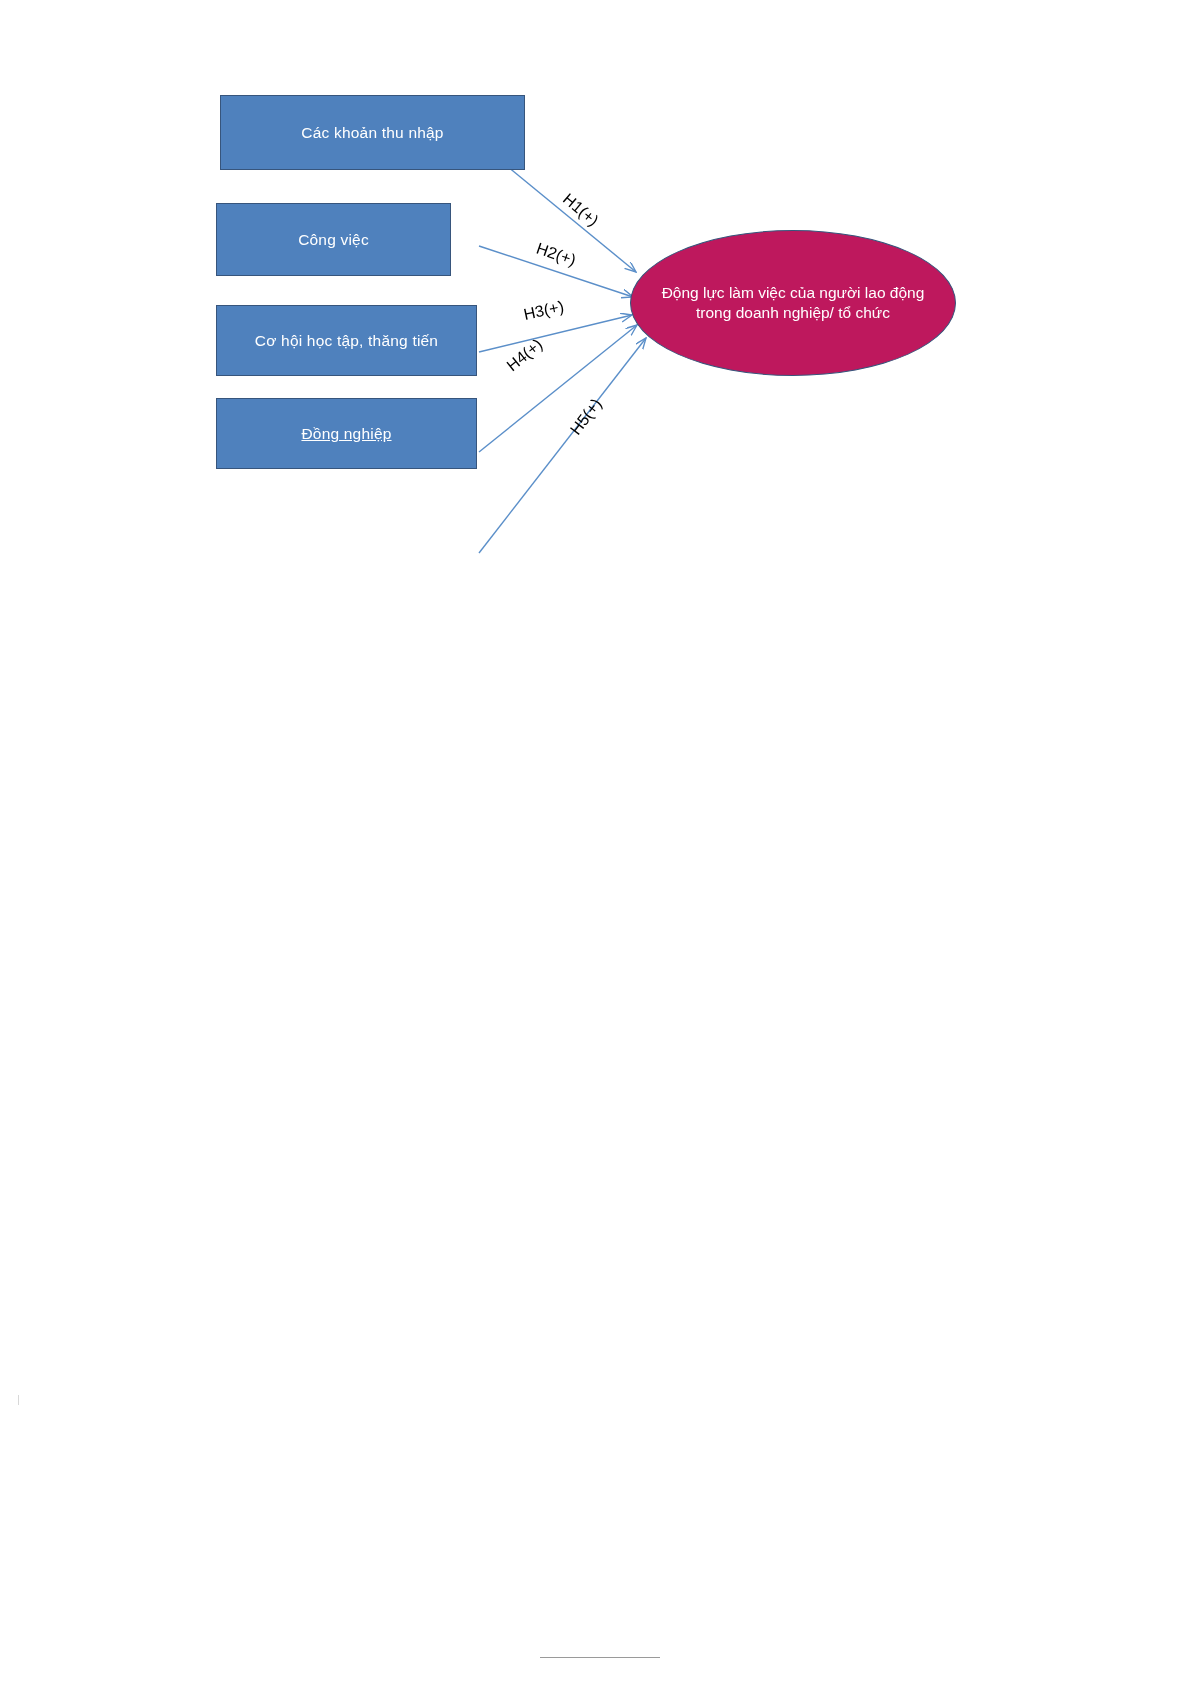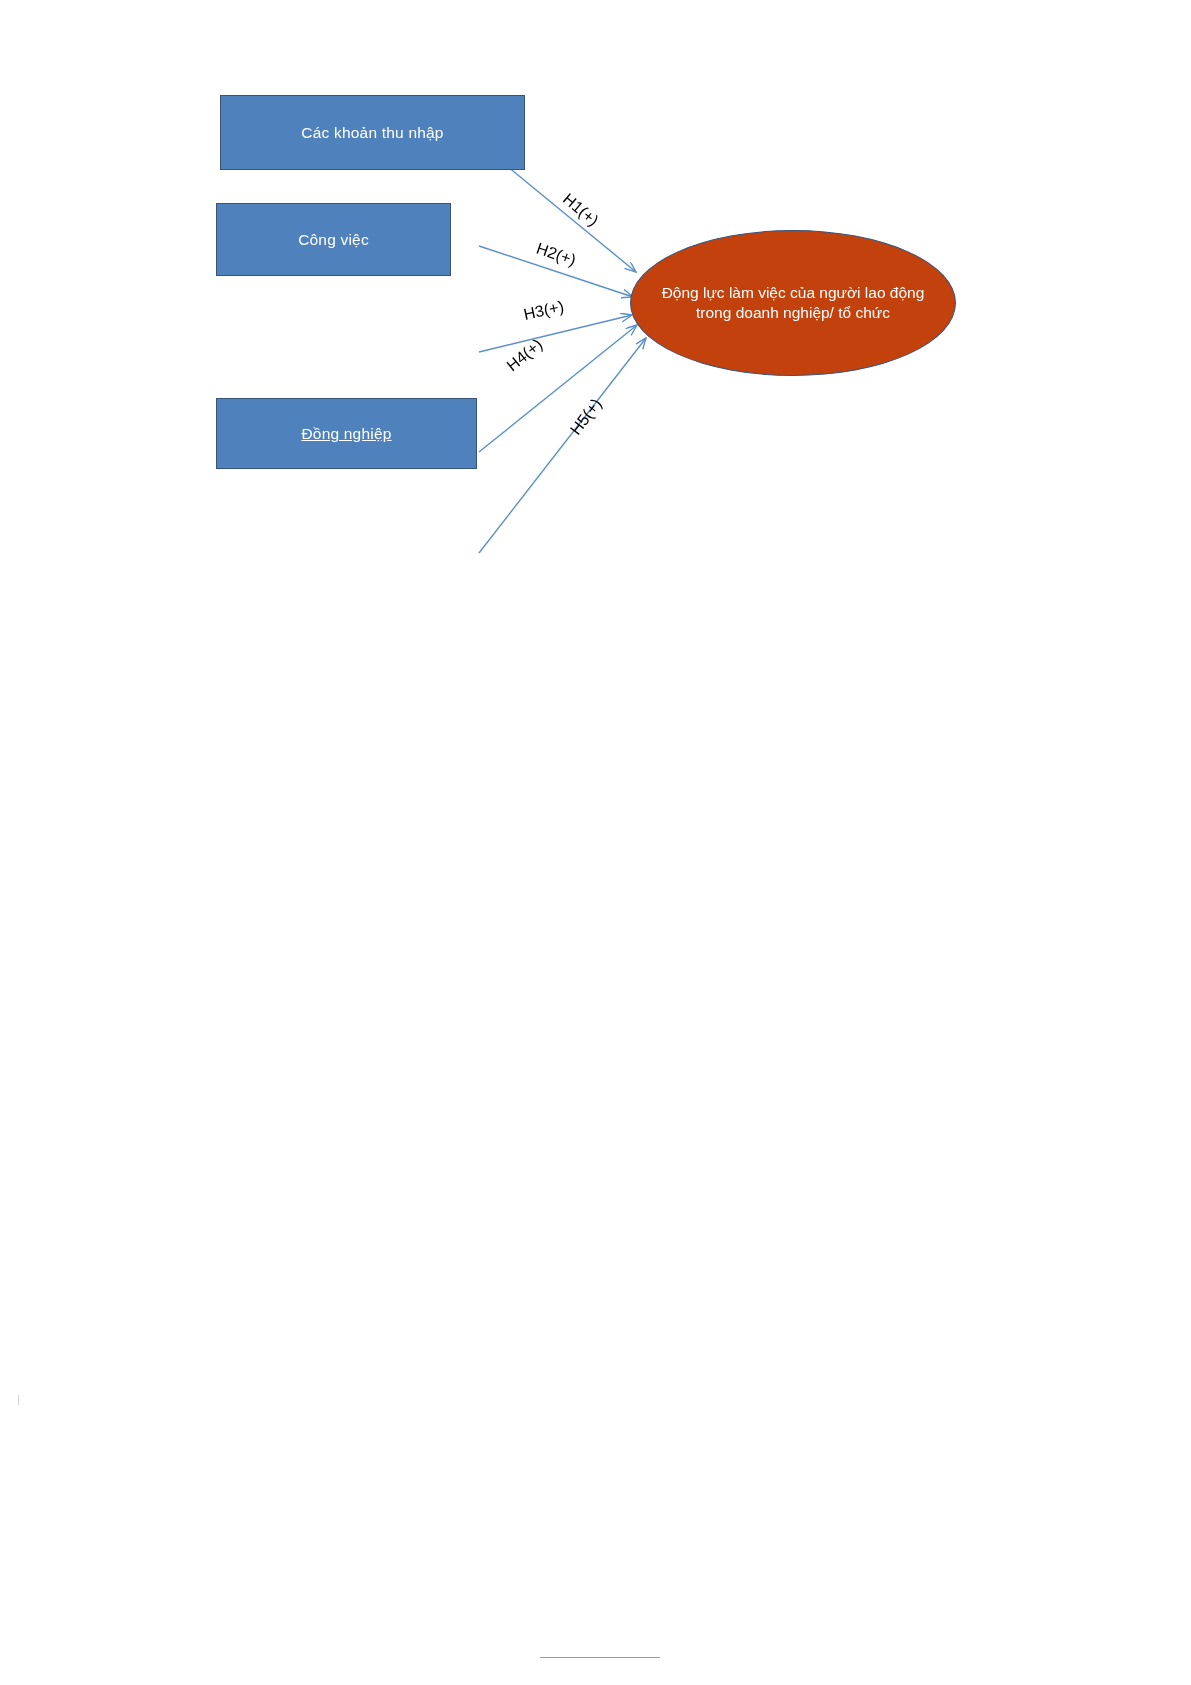--- a/index.html
+++ b/index.html
@@ -66,21 +66,21 @@
     width: 100%;
   }
   
   .outcome-ellipse {
     position: absolute;
     left: 630px;
     top: 230px;
     width: 326px;
     height: 146px;
     box-sizing: border-box;
-    background: #c2410c;
+    background: #be185d;
     border: 1px solid #37557c;
     border-radius: 50%;
     display: flex;
     align-items: center;
     justify-content: center;
     text-align: center;
     color: #ffffff;
     font-size: 15.5px;
     line-height: 1.3;
     padding: 0 26px;
@@ -130,20 +130,23 @@
     </svg>
 
     <div class="factor-box" style="left:220px; top:95px; width:305px; height:75px;">
       <span class="box-label">Các khoản thu nhập</span>
     </div>
 
     <div class="factor-box" style="left:216px; top:203px; width:235px; height:73px;">
       <span class="box-label">Công việc</span>
     </div>
 
+    <div class="factor-box" style="left:216px; top:305px; width:261px; height:71px;">
+      <span class="box-label">Cơ hội học tập, thăng tiến</span>
+    </div>
 
     <div class="factor-box" style="left:216px; top:398px; width:261px; height:71px;text-decoration:underline;">
       <span class="box-label">Đồng nghiệp</span>
     </div>
 
 
     <div class="outcome-ellipse">
       <span class="ellipse-label">Động lực làm việc của người lao động trong doanh nghiệp/ tổ chức</span>
     </div>
 

